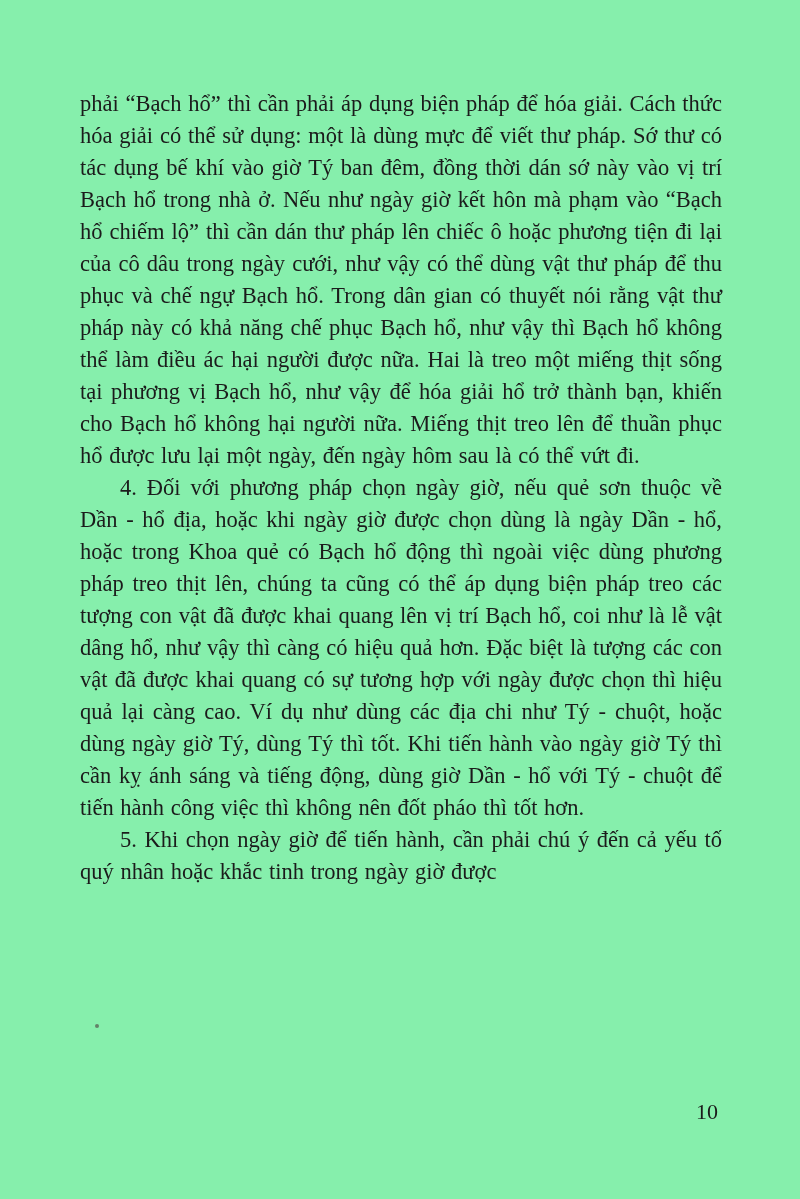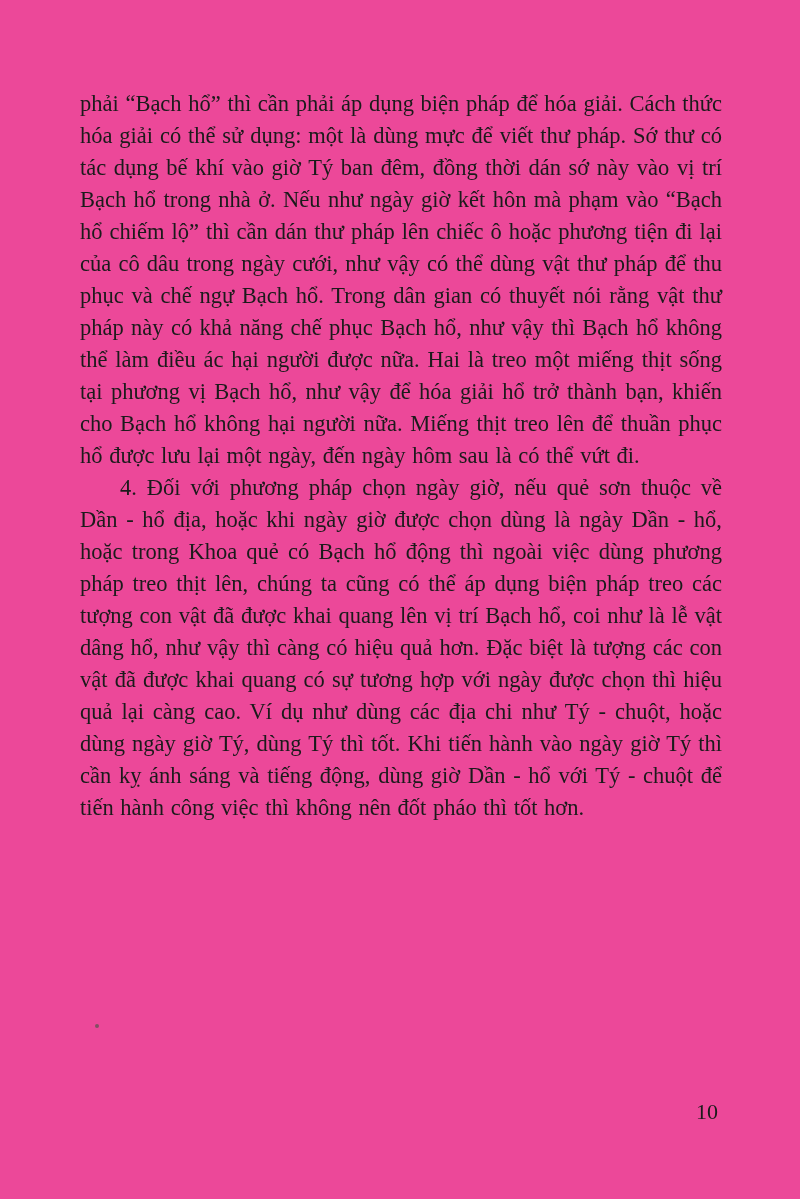--- a/index.html
+++ b/index.html
@@ -5,21 +5,21 @@
   html, body {
     margin: 0;
     padding: 0;
     background: #efeeea;
   }
   .page {
     position: relative;
     width: 800px;
     height: 1199px;
     margin: 0 auto;
-    background: #ec4899;
+    background: #86efac;
     box-sizing: border-box;
     padding: 88px 78px 0 80px;
     font-family: "Liberation Serif", "DejaVu Serif", serif;
     color: #1b1b1b;
     overflow: hidden;
   }
   .text-block p {
     font-size: 22.5px;
     line-height: 32px;
     text-align: justify;
@@ -49,18 +49,19 @@
     opacity: 0.7;
   }
 </style>
 </head>
 <body>
 
 <div class="page">
   <div class="text-block">
     <p>phải “Bạch hổ” thì cần phải áp dụng biện pháp để hóa giải. Cách thức hóa giải có thể sử dụng: một là dùng mực để viết thư pháp. Sớ thư có tác dụng bế khí vào giờ Tý ban đêm, đồng thời dán sớ này vào vị trí Bạch hổ trong nhà ở. Nếu như ngày giờ kết hôn mà phạm vào “Bạch hổ chiếm lộ” thì cần dán thư pháp lên chiếc ô hoặc phương tiện đi lại của cô dâu trong ngày cưới, như vậy có thể dùng vật thư pháp để thu phục và chế ngự Bạch hổ. Trong dân gian có thuyết nói rằng vật thư pháp này có khả năng chế phục Bạch hổ, như vậy thì Bạch hổ không thể làm điều ác hại người được nữa. Hai là treo một miếng thịt sống tại phương vị Bạch hổ, như vậy để hóa giải hổ trở thành bạn, khiến cho Bạch hổ không hại người nữa. Miếng thịt treo lên để thuần phục hổ được lưu lại một ngày, đến ngày hôm sau là có thể vứt đi.</p>
     <p class="indent">4. Đối với phương pháp chọn ngày giờ, nếu quẻ sơn thuộc về Dần - hổ địa, hoặc khi ngày giờ được chọn dùng là ngày Dần - hổ, hoặc trong Khoa quẻ có Bạch hổ động thì ngoài việc dùng phương pháp treo thịt lên, chúng ta cũng có thể áp dụng biện pháp treo các tượng con vật đã được khai quang lên vị trí Bạch hổ, coi như là lễ vật dâng hổ, như vậy thì càng có hiệu quả hơn. Đặc biệt là tượng các con vật đã được khai quang có sự tương hợp với ngày được chọn thì hiệu quả lại càng cao. Ví dụ như dùng các địa chi như Tý - chuột, hoặc dùng ngày giờ Tý, dùng Tý thì tốt. Khi tiến hành vào ngày giờ Tý thì cần kỵ ánh sáng và tiếng động, dùng giờ Dần - hổ với Tý - chuột để tiến hành công việc thì không nên đốt pháo thì tốt hơn.</p>
+    <p class="indent">5. Khi chọn ngày giờ để tiến hành, cần phải chú ý đến cả yếu tố quý nhân hoặc khắc tinh trong ngày giờ được</p>
   </div>
 
   <span class="scan-dot"></span>
 
   <div class="page-number">10</div>
 </div>
 
 </body></html>

